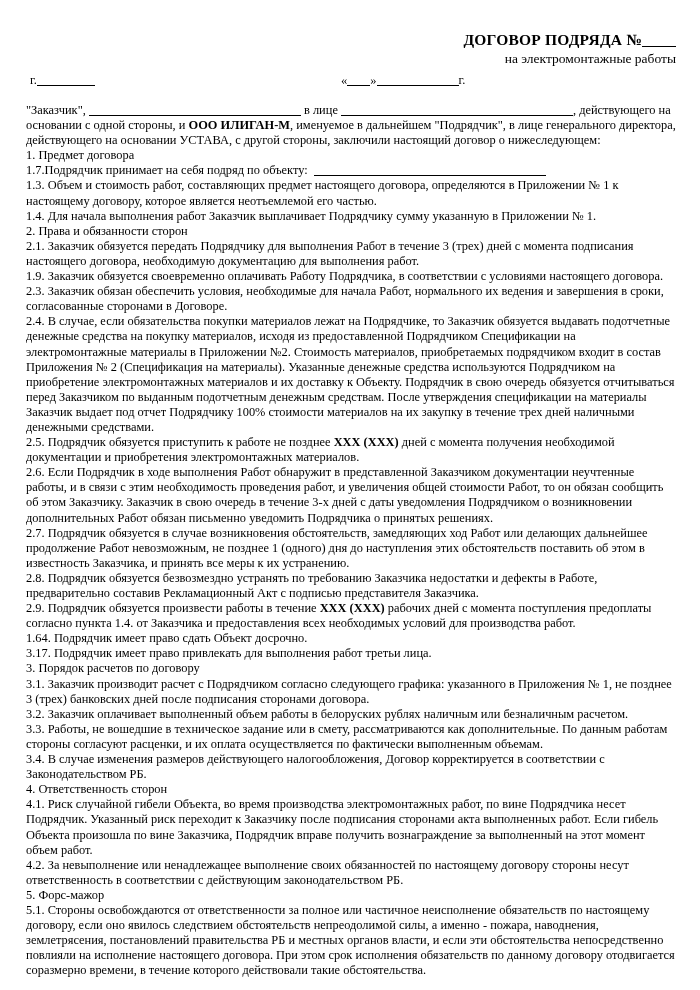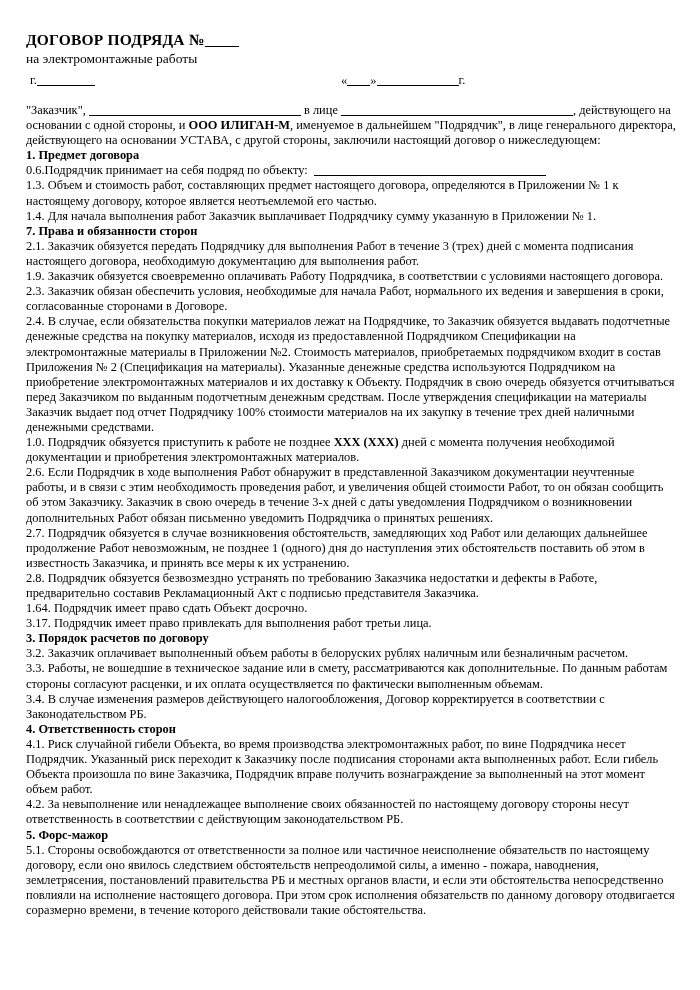--- a/index.html
+++ b/index.html
@@ -17,37 +17,37 @@
     -webkit-font-smoothing: antialiased;
   }
   .page {
     position: relative;
     width: 700px;
     height: 990px;
     box-sizing: border-box;
     padding: 30px 24px 0 26px;
   }
   .doc-title {
-    text-align: left;
+    text-align: right;
     font-weight: bold;
     font-size: 15.5px;
     line-height: 19px;
     letter-spacing: 0.2px;
     margin: 0;
     font-family: Liberation Serif, serif;
   }
   .doc-title .num-blank {
     font-weight: bold;
     border-bottom: 1px solid #000;
     display: inline-block;
     width: 34px;
     vertical-align: -2px;
   }
   .doc-subtitle {
-    text-align: left;
+    text-align: right;
     font-size: 13.5px;
     line-height: 18px;
     margin: 1px 0 0 0;
   }
   .datebar {
     position: relative;
     margin-top: 5px;
     height: 18px;
     font-size: 12.5px;
   }
@@ -77,21 +77,21 @@
     margin-top: 12px;
   }
   p.para {
     margin: 0;
     font-size: 12.4px;
     line-height: 15.1px;
     text-align: left;
     white-space: normal;
   }
   p.para.heading {
-    font-weight: bold;
+    font-weight: normal;
   }
   .b { font-weight: bold; }
   .ul-inline {
     display: inline-block;
     border-bottom: 1px solid #000;
     height: 10px;
     vertical-align: -2px;
   }
   .ul-w2 { width: 212px; }
   .ul-w3 { width: 232px; }
@@ -111,35 +111,37 @@
     <span class="city"><span>г.</span><span class="ul ul-city"></span></span>
     <span class="date"><span>«</span><span class="ul ul-day"></span><span>»</span><span class="ul ul-month"></span><span>г.</span></span>
   </div>
 
   <div class="body-text">
 
     <p class="para"><span>"Заказчик", </span><span class="ul-inline ul-w2"></span><span> в лице </span><span class="ul-inline ul-w3"></span><span>, действующего на основании с одной стороны, и </span><span class="b">ООО ИЛИГАН-М</span><span>, именуемое в дальнейшем "Подрядчик", в лице генерального директора, действующего на основании УСТАВА, с другой стороны, заключили настоящий договор о нижеследующем:</span></p>
 
     <div id="sections-root">
         <p class="para heading">1. Предмет договора</p>
-        <p class="para"><span>0.6.Подрядчик принимает на себя подряд по объекту:</span><span class="ul-inline ul-w3" style="margin-left: 6px;"></span></p>
+        <p class="para"><span>1.7.Подрядчик принимает на себя подряд по объекту:</span><span class="ul-inline ul-w3" style="margin-left: 6px;"></span></p>
         <p class="para"><span>1.3. Объем и стоимость работ, составляющих предмет настоящего договора, определяются в Приложении № 1 к настоящему договору, которое является неотъемлемой его частью.</span></p>
         <p class="para"><span>1.4. Для начала  выполнения  работ  Заказчик выплачивает Подрядчику сумму  указанную в  Приложении № 1.</span></p>
-        <p class="para heading">7. Права и обязанности сторон</p>
+        <p class="para heading">2. Права и обязанности сторон</p>
         <p class="para"><span>2.1. Заказчик обязуется передать Подрядчику для выполнения Работ в течение 3 (трех) дней с момента подписания настоящего договора, необходимую документацию для выполнения работ.</span></p>
         <p class="para"><span>1.9. Заказчик обязуется своевременно оплачивать Работу  Подрядчика, в соответствии с условиями настоящего договора.</span></p>
         <p class="para"><span>2.3. Заказчик обязан обеспечить условия, необходимые для начала Работ, нормального их ведения и завершения в сроки, согласованные сторонами в Договоре.</span></p>
         <p class="para"><span>2.4. В случае, если обязательства покупки материалов лежат на Подрядчике, то Заказчик обязуется выдавать подотчетные денежные средства на покупку материалов, исходя из предоставленной Подрядчиком Спецификации на электромонтажные материалы в Приложении №2. Стоимость материалов,  приобретаемых подрядчиком  входит в состав Приложения № 2 (Спецификация на материалы). Указанные денежные средства используются Подрядчиком на приобретение электромонтажных материалов и их доставку к Объекту. Подрядчик в свою очередь обязуется отчитываться перед Заказчиком по выданным подотчетным денежным средствам. После утверждения спецификации на материалы Заказчик выдает под отчет Подрядчику 100% стоимости материалов на их закупку в течение трех дней наличными денежными средствами.</span></p>
-        <p class="para"><span>1.0. Подрядчик обязуется приступить к работе не позднее </span><span class="b">XXX (XXX)</span><span> дней с момента получения необходимой документации и приобретения электромонтажных материалов.</span></p>
+        <p class="para"><span>2.5. Подрядчик обязуется приступить к работе не позднее </span><span class="b">XXX (XXX)</span><span> дней с момента получения необходимой документации и приобретения электромонтажных материалов.</span></p>
         <p class="para"><span>2.6. Если Подрядчик в ходе выполнения Работ обнаружит в представленной Заказчиком документации неучтенные работы, и в связи с этим необходимость проведения работ, и увеличения общей стоимости Работ, то он обязан сообщить об этом Заказчику. Заказчик в свою очередь в течение 3-х дней с даты уведомления Подрядчиком о возникновении дополнительных Работ обязан письменно уведомить Подрядчика о принятых решениях.</span></p>
         <p class="para"><span>2.7. Подрядчик обязуется в случае возникновения обстоятельств, замедляющих ход Работ или делающих дальнейшее продолжение Работ невозможным, не позднее 1 (одного) дня до наступления этих обстоятельств поставить об этом в известность Заказчика, и принять все меры к их устранению.</span></p>
         <p class="para"><span>2.8. Подрядчик обязуется безвозмездно устранять по требованию Заказчика недостатки и дефекты в Работе, предварительно составив Рекламационный Акт с подписью представителя Заказчика.</span></p>
+        <p class="para"><span>2.9. Подрядчик обязуется произвести работы в течение  </span><span class="b">XXX (XXX)</span><span> рабочих дней с момента поступления предоплаты согласно пункта 1.4. от Заказчика и предоставления всех необходимых условий для производства работ.</span></p>
         <p class="para"><span>1.64. Подрядчик имеет право сдать Объект досрочно.</span></p>
         <p class="para"><span>3.17. Подрядчик имеет право привлекать для выполнения работ третьи лица.</span></p>
         <p class="para heading">3. Порядок расчетов по договору</p>
+        <p class="para"><span>3.1. Заказчик производит расчет  с Подрядчиком согласно следующего графика: указанного в  Приложения № 1,  не позднее 3 (трех) банковских дней после подписания сторонами договора.</span></p>
         <p class="para"><span>3.2. Заказчик оплачивает выполненный объем работы в белоруских рублях наличным или безналичным расчетом.</span></p>
         <p class="para"><span>3.3. Работы,  не вошедшие в техническое задание или в смету,  рассматриваются как дополнительные. По данным работам стороны согласуют расценки, и их оплата осуществляется по фактически выполненным объемам.</span></p>
         <p class="para"><span>3.4. В случае изменения размеров действующего налогообложения,  Договор корректируется в соответствии с Законодательством  РБ.</span></p>
         <p class="para heading">4. Ответственность сторон</p>
         <p class="para"><span>4.1. Риск случайной гибели Объекта, во время производства электромонтажных  работ, по вине Подрядчика несет Подрядчик. Указанный  риск переходит к Заказчику  после подписания сторонами акта выполненных работ. Если гибель Объекта  произошла по вине Заказчика, Подрядчик вправе получить вознаграждение за выполненный на этот момент объем работ.</span></p>
         <p class="para"><span>4.2. За невыполнение или ненадлежащее выполнение своих обязанностей по настоящему договору стороны несут ответственность в соответствии с действующим законодательством РБ.</span></p>
         <p class="para heading">5. Форс-мажор</p>
         <p class="para"><span>5.1. Стороны освобождаются от ответственности за полное или частичное неисполнение обязательств по настоящему договору, если оно явилось следствием обстоятельств непреодолимой силы, а именно - пожара, наводнения, землетрясения, постановлений правительства РБ и местных органов власти,  и если эти обстоятельства непосредственно повлияли на исполнение настоящего договора. При этом срок исполнения обязательств по данному договору отодвигается соразмерно времени, в течение которого действовали такие обстоятельства.</span></p>
       </div>
 

